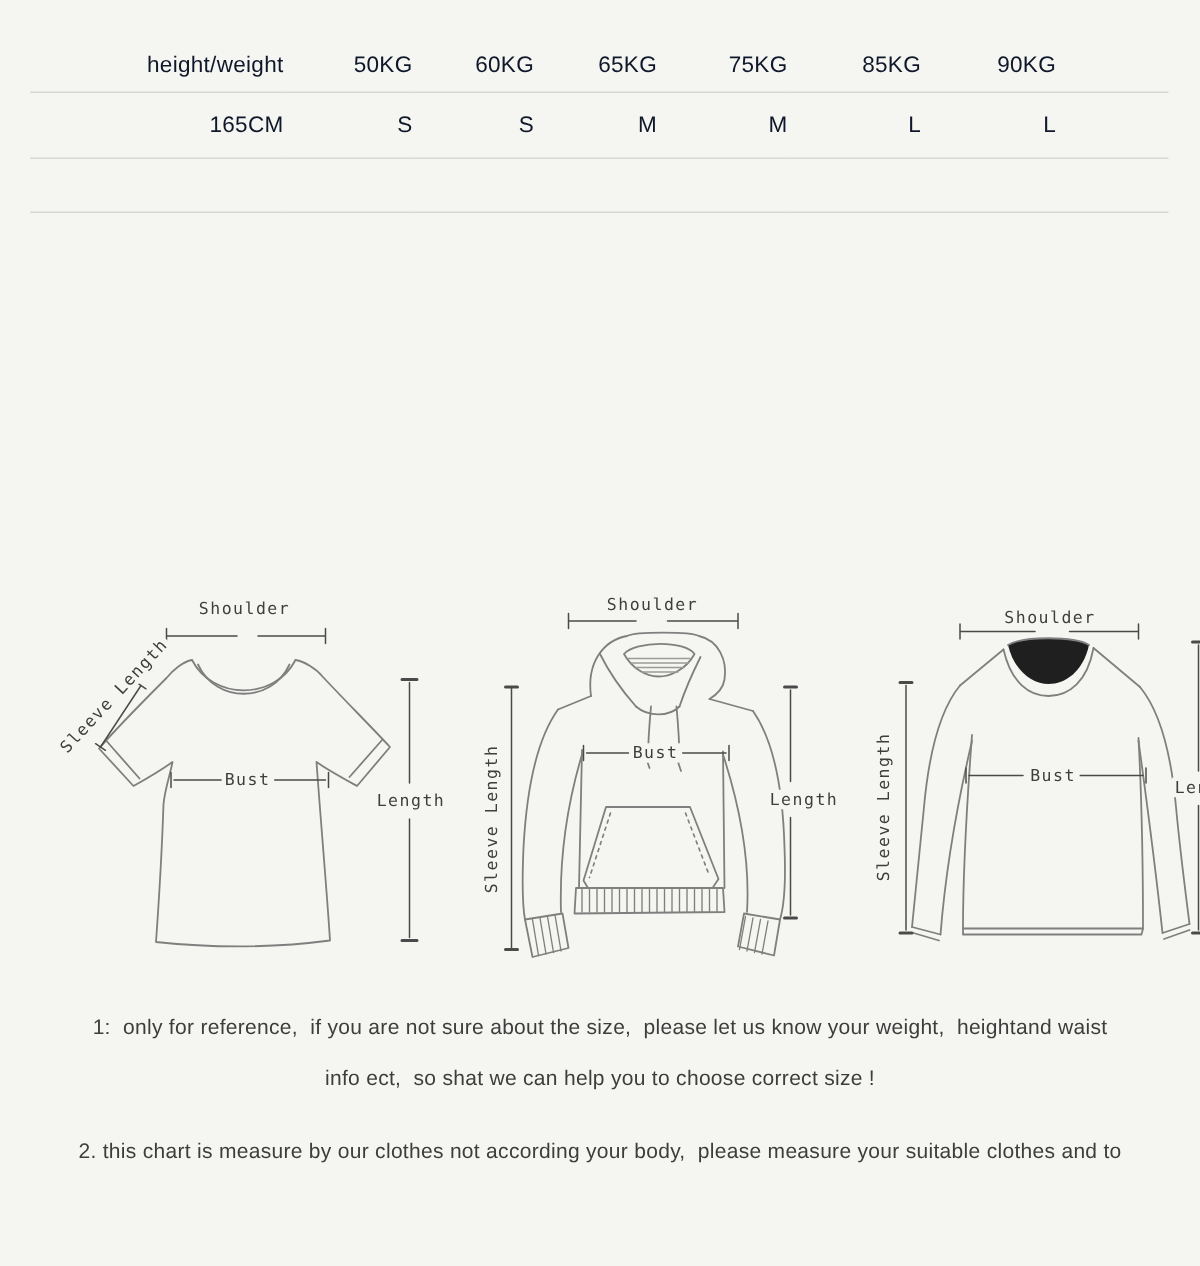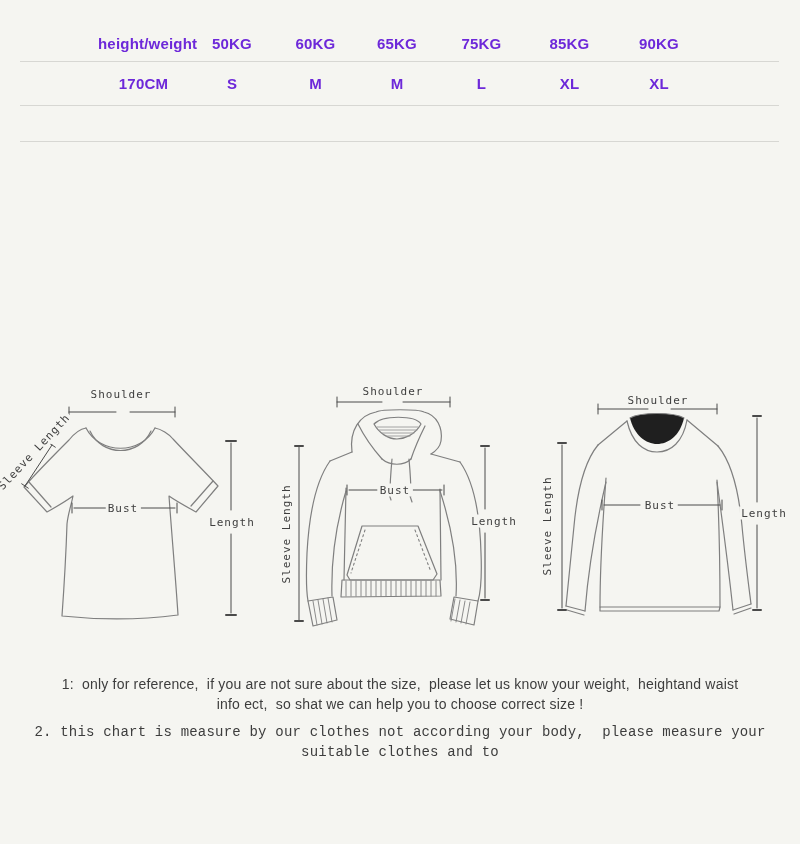--- a/index.html
+++ b/index.html
@@ -3,47 +3,47 @@
 <meta charset="utf-8">
 <style>
   * { margin:0; padding:0; box-sizing:border-box; }
   html,body { width:800px; }
   body { font-family:"Liberation Sans", sans-serif; background:#f5f5f1; }
   #canvas { position:relative; width:800px; height:844px; background:#f5f5f1; overflow:hidden; }
 
   
   #size-table { position:absolute; left:20px; top:27px; width:759px; border-collapse:collapse; table-layout:fixed; }
   #size-table th, #size-table td {
-    border-bottom:1px solid #d7d7d3; text-align:center; vertical-align:middle;
-    font-weight:700; font-size:15px; color:#6d28d9; letter-spacing:0.2px;
+    border-bottom:1px solid #d7d7d3; text-align:right; vertical-align:middle;
+    font-weight:400; font-size:15px; color:#0f172a; letter-spacing:0.2px;
   }
   #size-table thead th { height:34px; }
   #size-table tbody td { height:44px; }
   #size-table .col-first { padding-left:78px; }
   #size-table tr.empty-row td { height:36px; }
 
   
-  .garment { position:absolute; top:358px; height:300px; }
+  .garment { position:absolute; top:370px; height:300px;margin-left:42px; }
   #garment-tshirt    { left:0px;   width:266px; }
   #garment-hoodie    { left:270px; width:260px; }
   #garment-longsleeve{ left:530px; width:270px; }
   .garment svg { position:absolute; left:0; top:0; }
   .dlabel {
     position:absolute; font-family:"DejaVu Sans Mono", monospace; font-size:11px;
     color:#3e3e3e; letter-spacing:1px; white-space:nowrap;
     transform:translate(-50%,-50%); background:#f5f5f1; padding:0 2px; line-height:13px;
   }
   .dlabel.rot47 { transform:translate(-50%,-50%) rotate(-47deg); }
   .dlabel.rot90 { transform:translate(-50%,-50%) rotate(-90deg); }
 
   
   #notes { position:absolute; left:0; top:674px; width:800px; text-align:center; }
   .note { font-size:14px; color:#3d3d3d; line-height:20px; white-space:pre-wrap; letter-spacing:0.2px; }
-  .note.n2 { margin-top:0; }
-  .note.n3 { margin-top:8px;font-family:Liberation Mono, monospace; }
+  .note.n2 { margin-top:14px; }
+  .note.n3 { margin-top:29px; }
   .note.n4 { margin-top:13px; }
 </style>
 </head>
 <body>
 
 <div id="canvas">
 
   <table id="size-table">
     <colgroup>
       <col style="width:169px">
@@ -62,27 +62,27 @@
         <th>60KG</th>
         <th>65KG</th>
         <th>75KG</th>
         <th>85KG</th>
         <th>90KG</th>
         <th></th>
       </tr>
     </thead>
     <tbody>
       <tr>
-        <td class="col-first">170CM</td>
+        <td class="col-first">165CM</td>
+        <td>S</td>
         <td>S</td>
         <td>M</td>
         <td>M</td>
         <td>L</td>
-        <td>XL</td>
-        <td>XL</td>
+        <td>L</td>
         <td></td>
       </tr>
       <tr class="empty-row">
         <td colspan="8"></td>
       </tr>
     </tbody>
   </table>
 
   <div class="garment" id="garment-tshirt">
     <svg viewBox="0 0 266 300" width="266" height="300">

